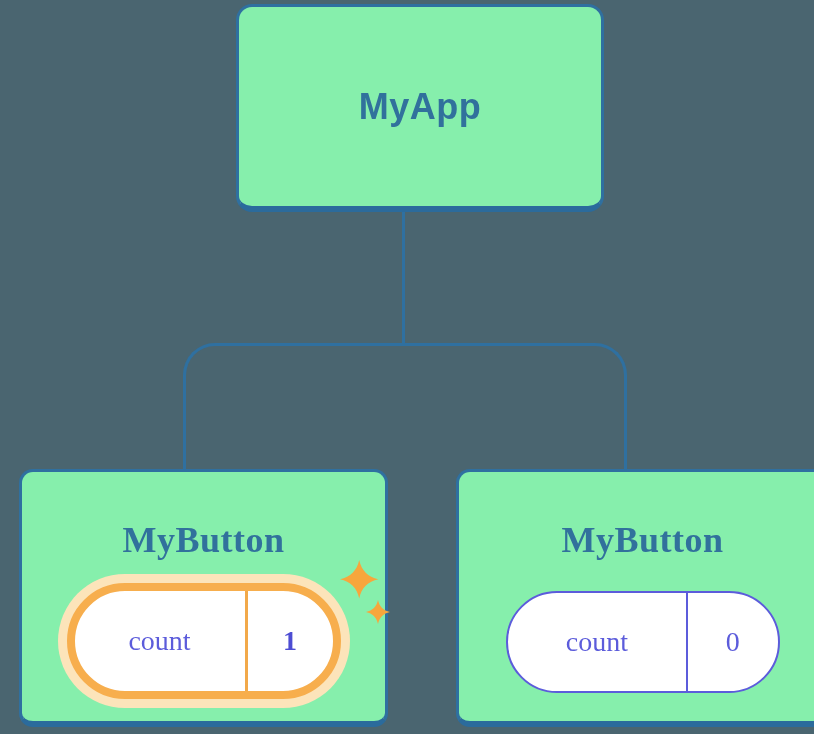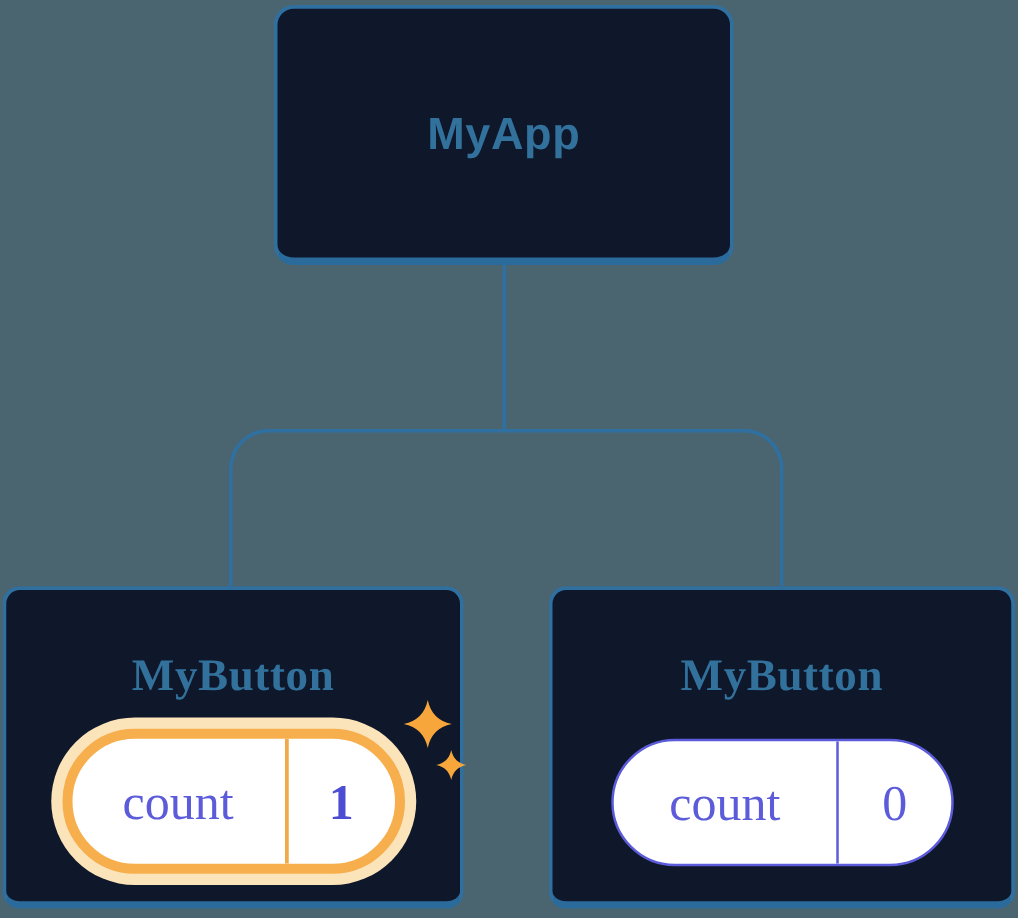--- a/index.html
+++ b/index.html
@@ -11,24 +11,25 @@
     position: relative;
     width: 814px;
     height: 734px;
     background: #4A6570;
     overflow: hidden;
   }
 
   
   .node {
     position: absolute;
-    background: #0f172a;
+    background: #86efac;
     border: 3px solid #2F70A0;
     border-bottom: 6px solid #2B6B9C;
     box-sizing: border-box;
+    margin-left: 17px;
   }
   .node-root {
     left: 219px; top: 4px;
     width: 368px; height: 208px;
     border-radius: 16px;
     display: flex;
     align-items: center;
     justify-content: center;
   }
   .node-child {
@@ -75,21 +76,21 @@
     display: flex;
     align-items: stretch;
     border-radius: 999px;
     background: #ffffff;
     overflow: hidden;
   }
   .pill-label, .pill-value {
     display: flex;
     align-items: center;
     justify-content: center;
-    font-size: 40px;
+    font-size: 28px;
     color: #5C5CDB;
   }
   .pill-label { flex: 2 1 0; }
   .pill-value { flex: 1 1 0; }
 
   
   .pill-plain {
     width: 274px; height: 102px;
     border: 2px solid #5C5CDB;
     margin-top: 29px;

